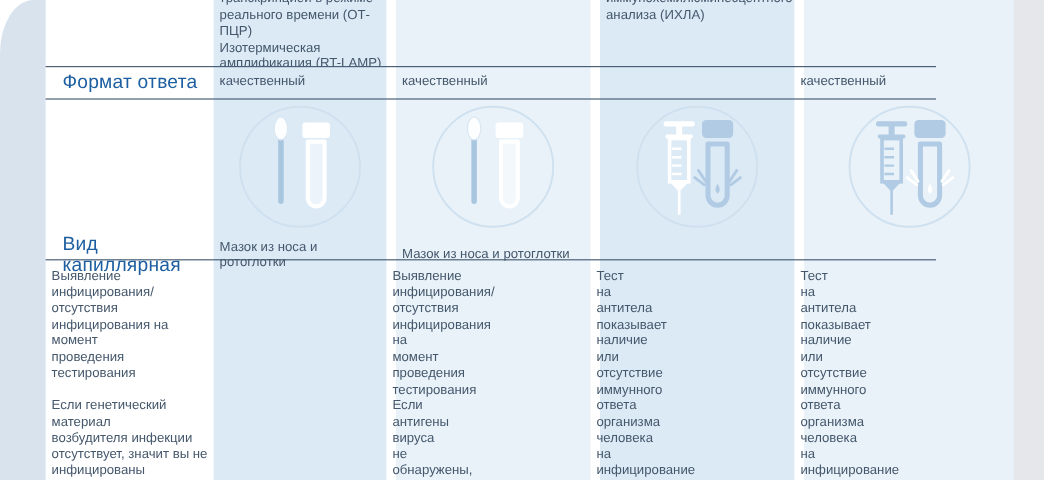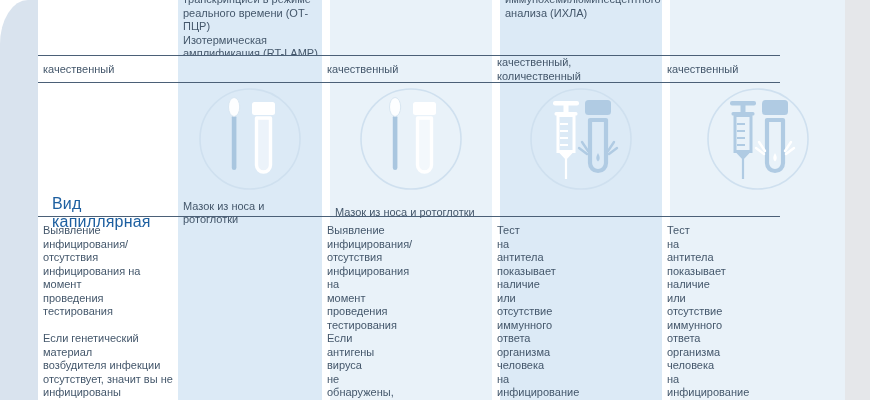--- a/index.html
+++ b/index.html
@@ -66,25 +66,25 @@
         <div></div>
       <div class="cell pre method"></div>
         <div></div>
       <div class="cell pre method">иммунохемилюминесцентного
 анализа (ИХЛА)</div>
         <div></div>
       <div class="cell pre method"></div>
     </div>
 
     <div class="band band-format hr">
+      <div class="rowlabel">Формат ответа</div>
       <div class="cell">качественный</div>
         <div></div>
       <div class="cell">качественный</div>
         <div></div>
-      <div class="cell">качественный, количественный</div>
         <div></div>
       <div class="cell">качественный</div>
     </div>
 
     <div class="band band-icons">
       <div></div>
       <div class="iconwrap">
         <svg width="104" height="104" viewBox="0 0 104 104">
           <circle cx="52" cy="52" r="50" fill="none" stroke="#cfe0ef" stroke-width="1.6"></circle>
           <rect x="33.8" y="28" width="4.6" height="55" rx="2.3" fill="#a9c6df"></rect>

